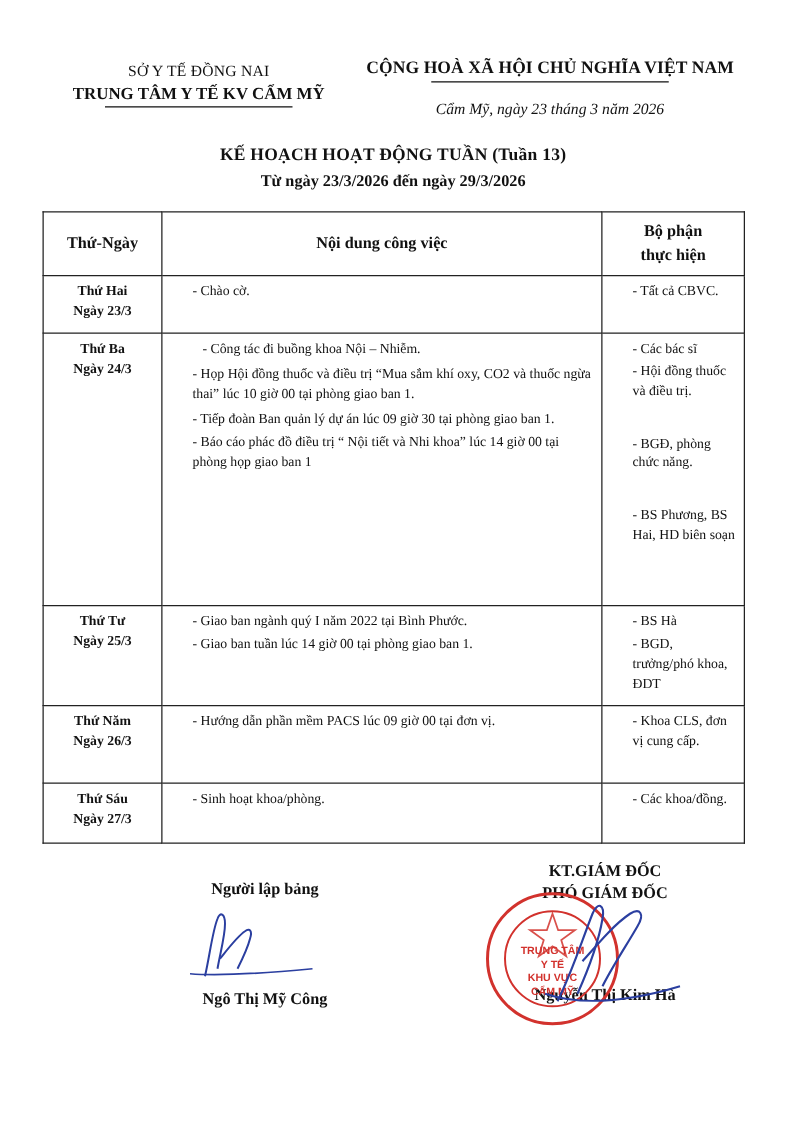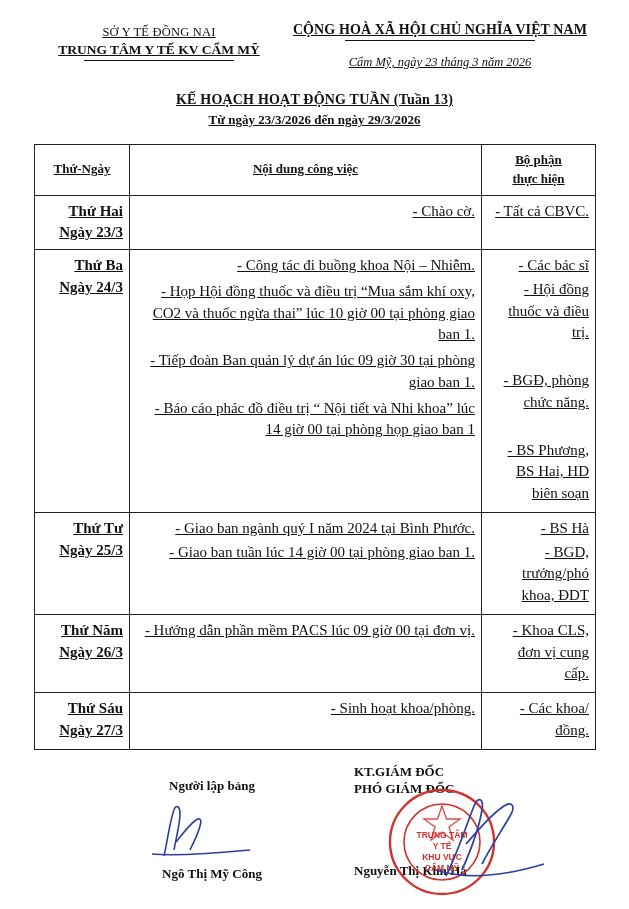--- a/index.html
+++ b/index.html
@@ -13,22 +13,21 @@
     font-family: "Liberation Serif", serif;
     color: #111111;
     position: relative;
     overflow: hidden;
   }
   .page {
     width: 629px;
     height: 909px;
     position: relative;
     box-sizing: border-box;
-    padding: 16px 34px 0 34px;
-    text-decoration: underline;
+    padding: 41px 34px 0 34px;
   }
 
   
   .header {
     display: flex;
     flex-direction: row;
     align-items: flex-start;
     justify-content: space-between;
     margin-top: 6px;
   }
@@ -101,23 +100,22 @@
     width: 100%;
     border-collapse: collapse;
     margin-top: 16px;
     table-layout: fixed;
   }
   table.plan th,
   table.plan td {
     border: 1px solid #222;
     vertical-align: top;
     padding: 5px 6px;
-    font-size: 15px;
+    font-size: 11px;
     line-height: 1.45;
-    text-align: right;
   }
   table.plan th {
     text-align: center;
     font-weight: bold;
     vertical-align: middle;
     font-size: 13px;
     padding: 6px 4px;
   }
   col.c-day { width: 95px; }
   col.c-content { width: 352px; }
@@ -126,21 +124,21 @@
   .day-cell {
     text-align: center;
     font-weight: bold;
     vertical-align: middle;
     line-height: 1.8;
   }
   .th-two-line { line-height: 1.4; }
 
   .content-cell p,
   .dept-cell p {
-    margin: 0 0 2px 4px;
+    margin: 0 0 2px 18px;
   }
   .content-cell p.indent-first {
     text-indent: 8px;
   }
   .row-tall .content-cell p { margin-bottom: 4px; }
   .dept-cell p.spaced { margin-top: 26px; }
 
   
   .sign-area {
     position: relative;
@@ -149,23 +147,24 @@
   }
   .sign-left {
     position: absolute;
     left: 78px;
     top: 0;
     width: 200px;
     text-align: center;
   }
   .sign-right {
     position: absolute;
-    left: 320px;
+    left: 340px;
     top: -14px;
     width: 220px;
+    text-align: center;
   }
   .sign-role {
     font-weight: bold;
     font-size: 13px;
   }
   .sign-role2 {
     font-weight: bold;
     font-size: 13px;
     margin-top: 1px;
   }
@@ -265,21 +264,21 @@
           <p class="spaced">- BS Phương, BS Hai, HD biên soạn</p>
         </td>
       </tr>
 
       <tr style="height:80px;">
         <td class="day-cell">
           <div>Thứ Tư</div>
           <div>Ngày 25/3</div>
         </td>
         <td class="content-cell">
-          <p>- Giao ban ngành quý I năm 2024 tại Bình Phước.</p>
+          <p>- Giao ban ngành quý I năm 2022 tại Bình Phước.</p>
           <p>- Giao ban tuần lúc 14 giờ 00 tại phòng giao ban 1.</p>
         </td>
         <td class="dept-cell">
           <p>- BS Hà</p>
           <p>- BGD, trưởng/phó khoa, ĐDT</p>
         </td>
       </tr>
 
       <tr style="height:62px;">
         <td class="day-cell">

